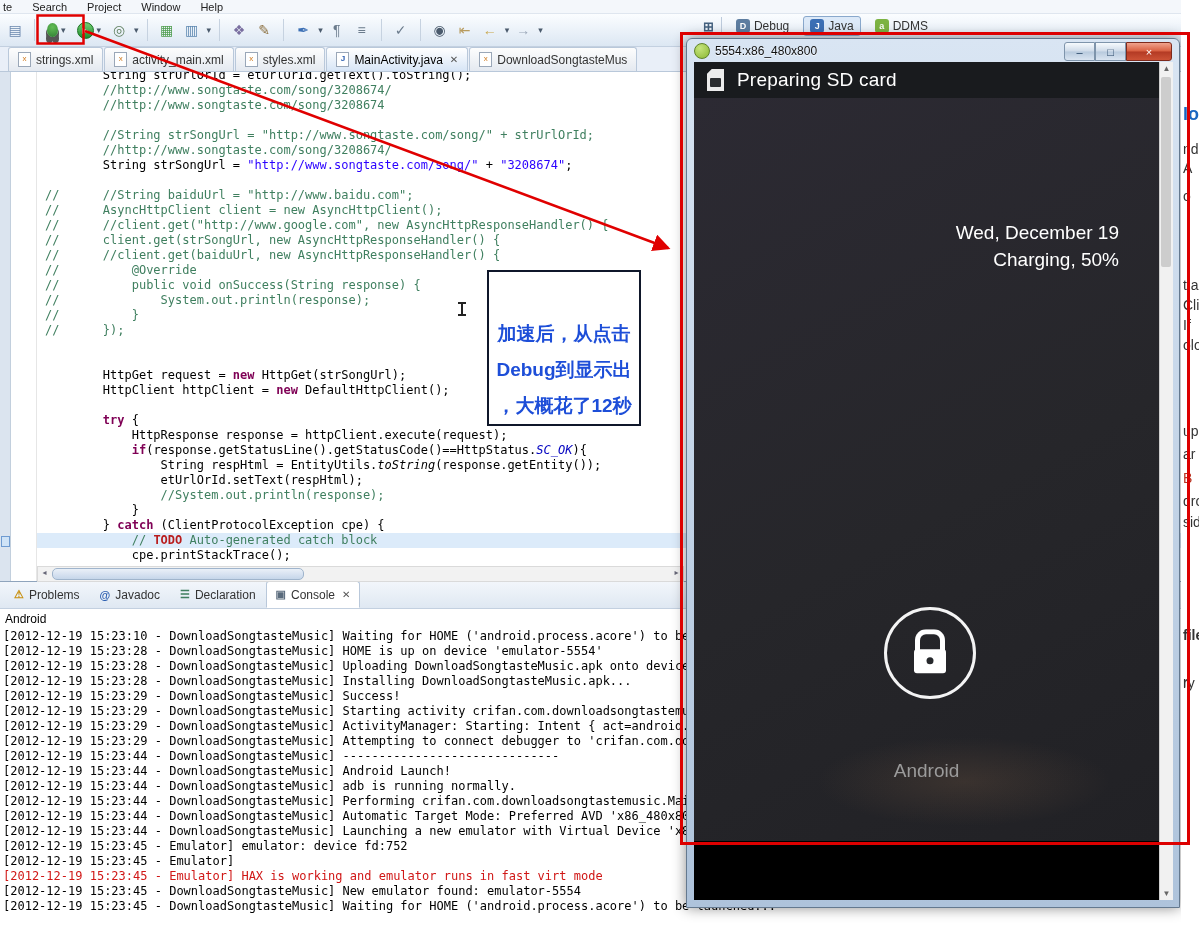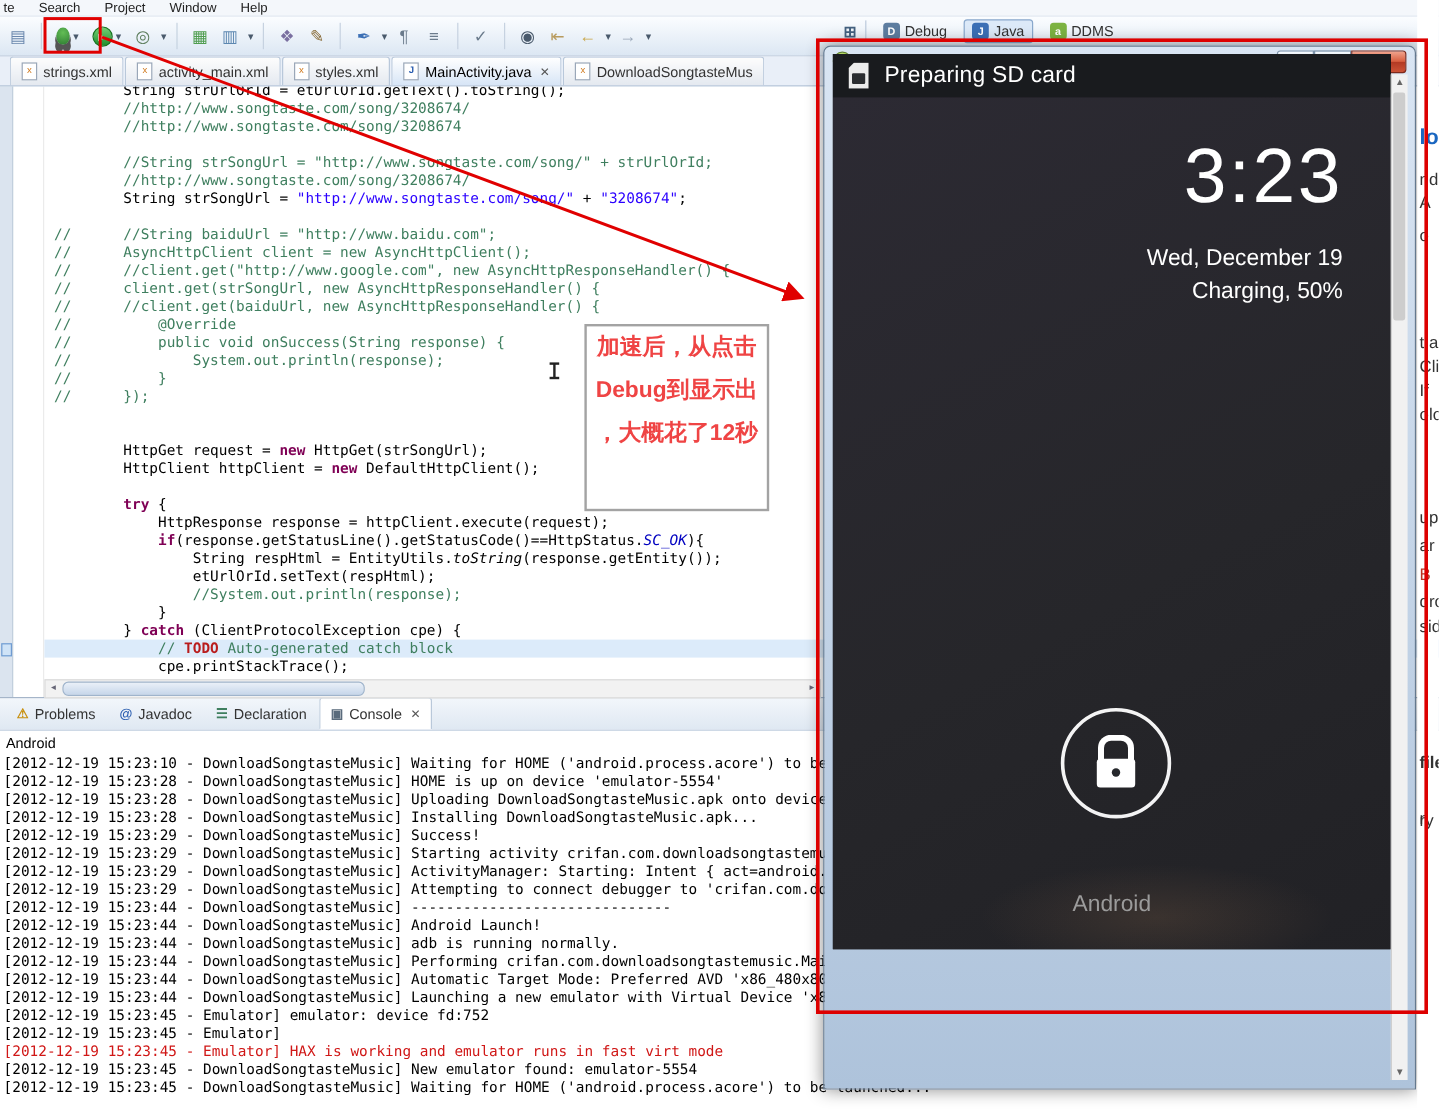--- a/index.html
+++ b/index.html
@@ -67,23 +67,23 @@
   .tk-t{color:#b91c1c;font-weight:bold}
   .tk-i{color:#0000c0;font-style:italic}
   .tk-m{font-style:italic}
   .hscroll{position:absolute;left:37px;top:566px;width:645px;height:14px;background:#f2f2f2;
            border:1px solid #dadada;z-index:3}
   .hthumb{position:absolute;left:14px;top:1px;width:250px;height:10px;
           background:linear-gradient(#eaf0f8,#c6d6ea);border:1px solid #9fb4cc;border-radius:5px}
   .harrow{position:absolute;top:0;width:13px;height:12px;font-size:8px;color:#667;text-align:center;line-height:12px}
 
   
-  .anno{position:absolute;left:487px;top:270px;width:150px;height:152px;border:2px solid #a3a3a3;
-        background:#fff;z-index:20;display:flex;flex-direction:column;justify-content:flex-start;
-        align-items:center;font-weight:bold;font-size:19px;line-height:36px;color:#ef4444;white-space:nowrap}
+  .anno{position:absolute;left:487px;top:270px;width:150px;height:152px;border:2px solid #0f172a;
+        background:#fff;z-index:20;display:flex;flex-direction:column;justify-content:flex-end;
+        align-items:center;font-weight:bold;font-size:19px;line-height:36px;color:#1d4ed8;white-space:nowrap}
   .ibeam{position:absolute;left:457px;top:301px;width:10px;height:16px;z-index:25}
   .ibeam::before{content:"";position:absolute;left:4px;top:2px;width:2px;height:12px;background:#222}
   .ibeam::after{content:"";position:absolute;left:1px;top:1px;width:8px;height:2px;background:#222;
                 box-shadow:0 12px 0 #222}
 
   
   .console-panel{position:absolute;left:0;top:581px;width:100%;height:346px;background:#fff;
                  border-top:1px solid #8fa4bc;z-index:2}
   .ctabs{height:26px;background:linear-gradient(#f2f6fb,#dfe8f2);border-bottom:1px solid #c3d0e0;
          display:flex;align-items:flex-end;padding-left:4px}
@@ -105,21 +105,21 @@
              text-shadow:0 1px 0 rgba(255,255,255,.7)}
   .emu-app-icon{width:14px;height:14px;border-radius:50%;background:radial-gradient(circle at 35% 30%,#c6e47d,#8bb832);
                 border:1px solid #5f822a;margin-right:5px}
   .emu-btns{position:absolute;top:3px;right:7px;display:flex}
   .emu-btn{width:29px;height:17px;display:flex;align-items:center;justify-content:center;font-size:11px;
            color:#1b3a5c;background:linear-gradient(#f6fafd,#cfdbe9 48%,#b7c9dd 52%,#dae5f1);
            border:1px solid #7e94ab}
   .emu-btn.min{border-radius:3px 0 0 3px}
   .emu-btn.close{width:44px;color:#fff;border-color:#7e2a1c;border-radius:0 3px 3px 0;
            background:linear-gradient(#f0a38d,#d95f40 48%,#b33a24 52%,#cc5236)}
-  .emu-screen{position:absolute;left:7px;top:6px;width:465px;height:746px;background:#000;overflow:hidden}
+  .emu-screen{position:absolute;left:7px;top:23px;width:465px;height:838px;background:#000;overflow:hidden}
   .emu-statusbar{height:36px;background:#191b1e;display:flex;align-items:center;gap:13px;padding:0 13px}
   .sd-icon{width:17px;height:22px;background:#ececec;
            clip-path:polygon(28% 0,100% 0,100% 100%,0 100%,0 22%);position:relative}
   .sd-icon::after{content:"";position:absolute;left:3px;top:9px;width:11px;height:9px;background:#2b2d30;border-radius:1px}
   .sd-text{color:#fff;font-size:19px;letter-spacing:.2px}
   .emu-wall{position:absolute;left:0;top:36px;width:465px;height:743px;
         background:radial-gradient(closest-side at 28% 0%,rgba(128,96,164,.30),rgba(0,0,0,0) 72%),
                    radial-gradient(closest-side at 100% 42%,rgba(86,140,108,.22),rgba(0,0,0,0) 70%),
                    radial-gradient(closest-side at 58% 92%,rgba(152,112,78,.20),rgba(0,0,0,0) 75%),
                    linear-gradient(152deg,#2c2a33,#26262a 55%,#212125)}
@@ -287,21 +287,20 @@
     <span class="emu-btn min">–</span>
     <span class="emu-btn">□</span>
     <span class="emu-btn close">×</span>
   </div>
   <div class="emu-screen">
     <div class="emu-statusbar">
       <span class="sd-icon"></span>
       <span class="sd-text">Preparing SD card</span>
     </div>
     <div class="emu-wall">
-      <div class="emu-clock">3:23</div>
       <div class="emu-date">Wed, December 19</div>
       <div class="emu-batt">Charging, 50%</div>
       <div class="lock-ring">
         <div class="lock">
           <div class="shackle"></div>
           <div class="lockbody">
               <span class="keyhole"></span>
             </div>
         </div>
       </div>

